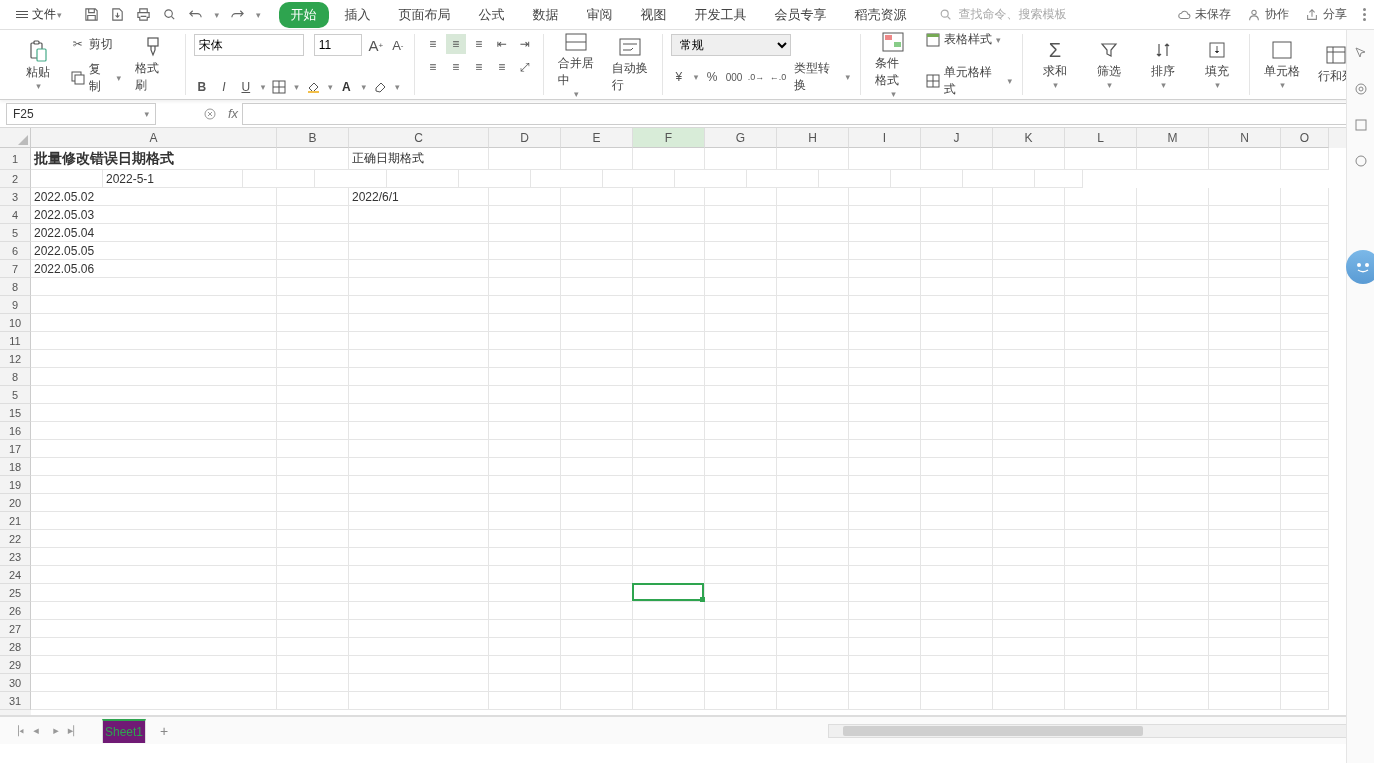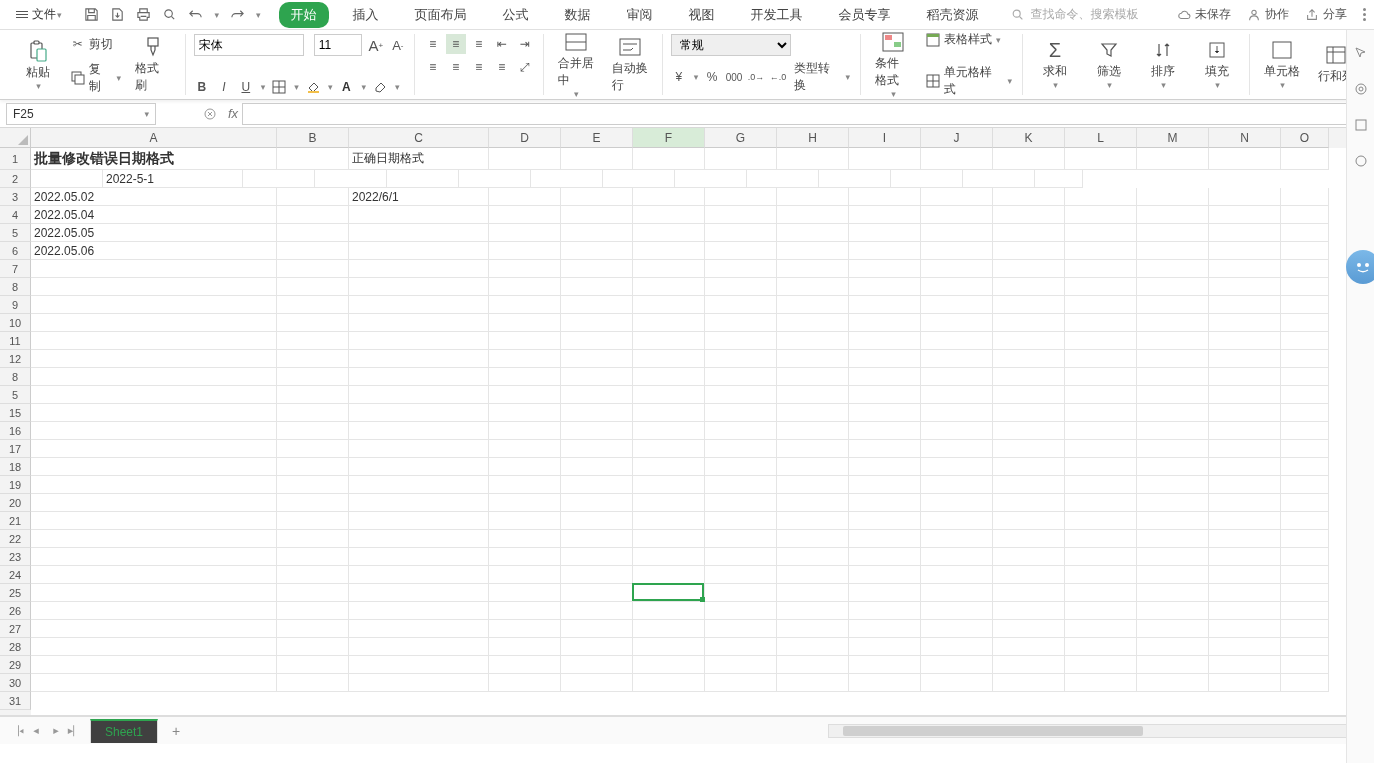--- a/index.html
+++ b/index.html
@@ -5,21 +5,21 @@
 * { margin:0; padding:0; box-sizing:border-box; font-family:"Microsoft YaHei",Arial,sans-serif; }
 body { background:#fff; font-size:12px; color:#333; overflow:hidden; width:1374px; height:763px; position:relative; }
 
 
 .menubar { height:30px; display:flex; align-items:center; padding:0 8px; border-bottom:1px solid #e0e0e0; background:#fff; }
 .file-btn { display:flex; align-items:center; padding:2px 8px; font-size:12px; cursor:pointer; }
 .file-btn .burger { display:inline-block; width:12px; margin-right:4px;}
 .file-btn .burger span{display:block;height:1px;background:#555;margin:2px 0;}
 .qa-icons { display:flex; align-items:center; gap:10px; margin-left:14px; }
 .qa-icons .ico { width:16px; height:16px; color:#666; cursor:pointer; display:flex; align-items:center; justify-content:center; }
-.menu-tabs { display:flex; align-items:center; margin-left:18px; gap:12px;justify-content:flex-end; }
+.menu-tabs { display:flex; align-items:center; margin-left:18px; gap:4px;justify-content:flex-end; }
 .menu-tab { padding:4px 12px; font-size:13px; color:#444; cursor:pointer; border-radius:10px; }
 .menu-tab.active { background:#2ea44f; color:#fff; }
 .search-box { margin-left:20px; display:flex; align-items:center; color:#aaa; font-size:12px; }
 .search-box .mag { width:14px; height:14px; margin-right:6px; }
 .right-actions { margin-left:auto; display:flex; align-items:center; gap:16px; color:#555; font-size:12px; }
 .right-actions .ract{display:flex;align-items:center;gap:4px;cursor:pointer;}
 .right-actions .dotcol{display:flex;flex-direction:column;gap:2px;}
 .right-actions .dotcol span{width:3px;height:3px;background:#888;border-radius:50%;}
 
 
@@ -63,21 +63,21 @@
 .crow.h1{height:22px;}
 .cell{border-right:1px solid #e5e5e5;border-bottom:1px solid #e5e5e5;padding:0 3px;font-size:12px;display:flex;align-items:center;overflow:hidden;white-space:nowrap;cursor:cell;}
 .cell.bold{font-weight:bold;font-size:14px;}
 .active-cell{position:absolute;border:2px solid #2ea44f;pointer-events:none;}
 .active-cell::after{content:"";position:absolute;right:-3px;bottom:-3px;width:5px;height:5px;background:#2ea44f;}
 .vscroll{position:absolute;right:0;top:20px;width:16px;bottom:0;background:#f3f3f3;border-left:1px solid #ddd;}
 
 
 .sheetbar{height:28px;display:flex;align-items:center;border-top:1px solid #ddd;padding:0 6px;background:#fafafa;}
 .nav-arrow{width:20px;height:20px;display:flex;align-items:center;justify-content:center;color:#999;cursor:pointer;font-size:11px;}
-.sheet-tab{padding:4px 14px;border:1px solid #ddd;border-bottom:none;background:#404040;font-size:12px;color:#2ea44f;cursor:pointer;margin-left:4px;border-top:2px solid #2ea44f;}
+.sheet-tab{padding:4px 2px;border:1px solid #ddd;border-bottom:none;background:#701a75;font-size:12px;color:#2ea44f;cursor:pointer;margin-left:16px;border-top:2px solid #2ea44f;}
 .addsheet{width:20px;height:20px;display:flex;align-items:center;justify-content:center;color:#888;margin-left:8px;cursor:pointer;font-size:14px;}
 .hscroll{margin-left:auto;width:540px;height:14px;background:#f0f0f0;border:1px solid #ddd;position:relative;}
 .hscroll .thumb{position:absolute;left:14px;top:1px;height:10px;width:300px;background:#cfcfcf;border-radius:2px;}
 
 
 .rside{position:absolute;right:0;top:30px;width:28px;bottom:0;border-left:1px solid #e5e5e5;background:#fafafa;display:flex;flex-direction:column;align-items:center;gap:18px;padding-top:14px;}
 .rside .ric{width:18px;height:18px;color:#888;cursor:pointer;display:flex;align-items:center;justify-content:center;}
 .bot{position:absolute;right:-6px;top:220px;width:34px;height:34px;border-radius:50%;background:linear-gradient(#7bb8e8,#5a9bd4);display:flex;align-items:center;justify-content:center;color:#fff;}
 
 svg{display:block;}
@@ -529,20 +529,37 @@
         <div class="cell" style="width: 72px;"></div>
         <div class="cell" style="width: 72px;"></div>
         <div class="cell" style="width: 72px;"></div>
         <div class="cell" style="width: 72px;"></div>
         <div class="cell" style="width: 72px;"></div>
         <div class="cell" style="width: 72px;"></div>
         <div class="cell" style="width: 72px;"></div>
         <div class="cell" style="width: 48px;"></div>
       </div>
       <div class="crow">
+        <div class="cell" style="width: 246px;">2022.05.03</div>
+        <div class="cell" style="width: 72px;"></div>
+        <div class="cell" style="width: 140px;"></div>
+        <div class="cell" style="width: 72px;"></div>
+        <div class="cell" style="width: 72px;"></div>
+        <div class="cell" style="width: 72px;"></div>
+        <div class="cell" style="width: 72px;"></div>
+        <div class="cell" style="width: 72px;"></div>
+        <div class="cell" style="width: 72px;"></div>
+        <div class="cell" style="width: 72px;"></div>
+        <div class="cell" style="width: 72px;"></div>
+        <div class="cell" style="width: 72px;"></div>
+        <div class="cell" style="width: 72px;"></div>
+        <div class="cell" style="width: 72px;"></div>
+        <div class="cell" style="width: 48px;"></div>
+      </div>
+      <div class="crow">
         <div class="cell" style="width: 246px;">2022.05.04</div>
         <div class="cell" style="width: 72px;"></div>
         <div class="cell" style="width: 140px;"></div>
         <div class="cell" style="width: 72px;"></div>
         <div class="cell" style="width: 72px;"></div>
         <div class="cell" style="width: 72px;"></div>
         <div class="cell" style="width: 72px;"></div>
         <div class="cell" style="width: 72px;"></div>
         <div class="cell" style="width: 72px;"></div>
         <div class="cell" style="width: 72px;"></div>

